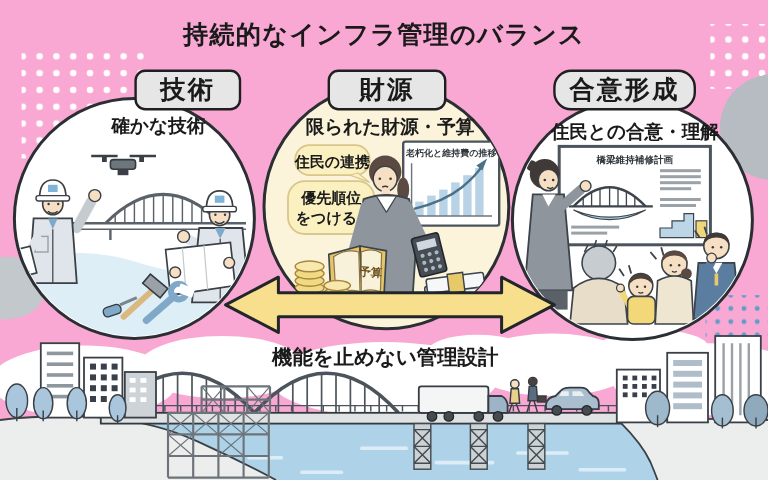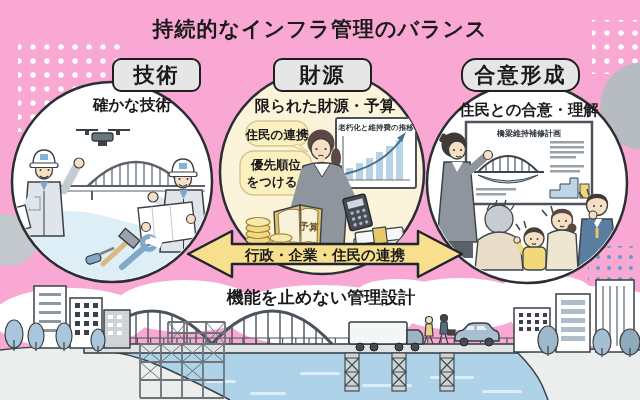--- a/index.html
+++ b/index.html
@@ -473,16 +473,15 @@
 <div class="ov sub" id="sub-con">住民との合意・理解</div>
 
 <div class="ov bub" id="bub1">住民の連携</div>
 <div class="ov bub" id="bub2a">優先順位</div>
 <div class="ov bub" id="bub2b">をつける</div>
 
 <div class="ov tiny" id="chart-t">老朽化と維持費の推移</div>
 <div class="ov tiny" id="board-t">橋梁維持補修計画</div>
 <div class="ov" id="book-t" style="font-weight:700;">予算</div>
 
-<div class="ov" id="arrow-t">行政・企業・住民の連携</div>
 <div class="ov" id="caption">機能を止めない管理設計</div>
 
 </div>
 
 </body></html>

